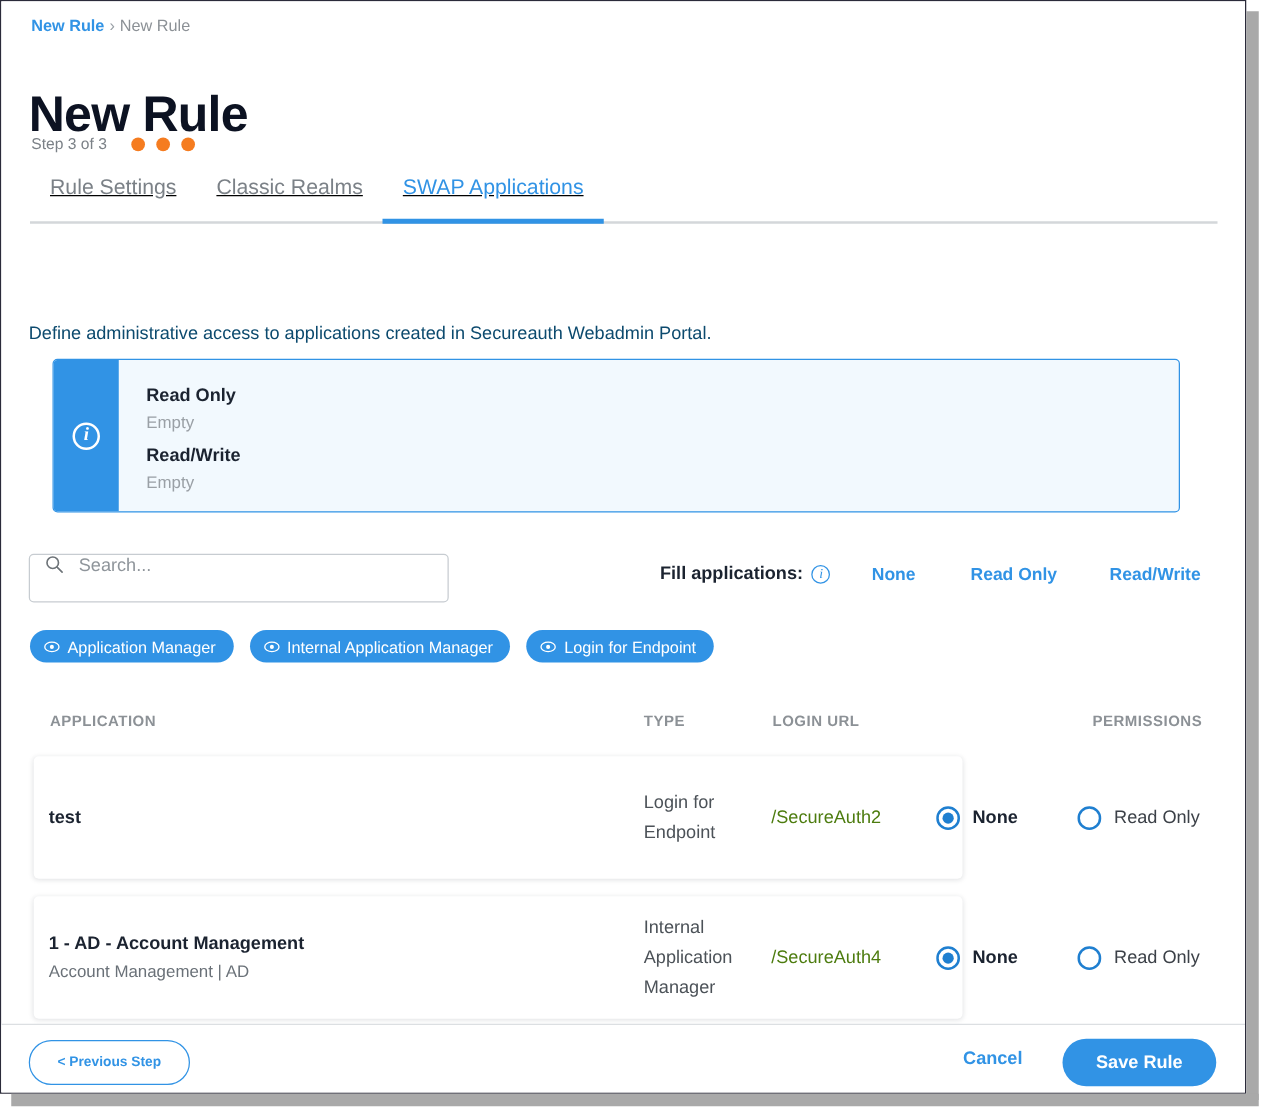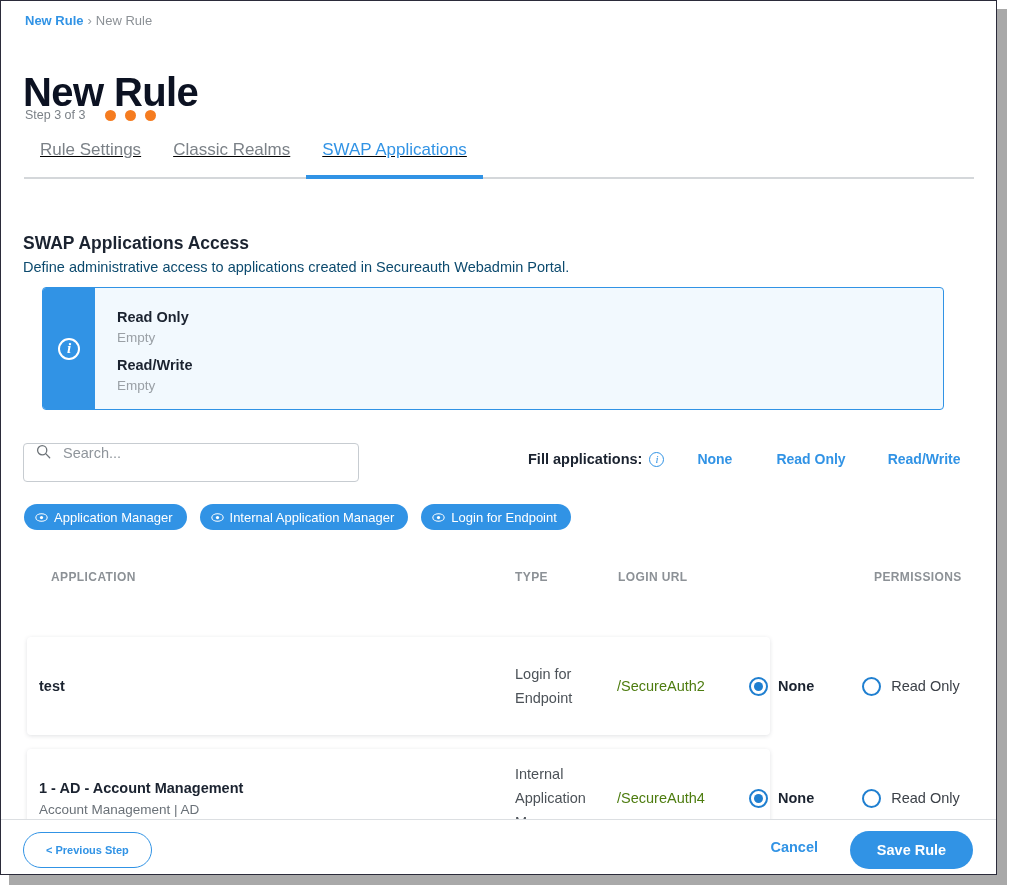--- a/index.html
+++ b/index.html
@@ -283,26 +283,26 @@
   }
   #table-head .th {
     position: absolute;
     font-size: 12px;
     font-weight: bold;
     color: #8c9196;
     letter-spacing: 0.4px;
     line-height: 16px;
     white-space: nowrap;
   }
-  .th-application { left: 50px; top: 2px; text-align: right; }
+  .th-application { left: 39px; top: 2px; text-align: right; }
   .th-type { left: 514px; top: 2px; }
   .th-loginurl { left: 617px; top: 2px; }
   .th-permissions { left: 873px; top: 2px; }
 
-  #rows { position: absolute; left: 0; top: 636px; width: 795px; }
+  #rows { position: absolute; left: 0; top: 604px; width: 795px; }
   .table-row {
     position: relative;
     margin: 0 26px 14px 26px;
     min-height: 98px;
     background: #ffffff;
     border-radius: 4px;
     box-shadow: 0 1px 4px rgba(20,30,50,0.13);
     display: block;
   }
   .table-row .cell {
@@ -445,21 +445,20 @@
     </div>
 
     <div id="tabs">
       <div class="tablist">
         <div class="tab">Rule Settings</div>
         <div class="tab">Classic Realms</div>
         <div class="tab active">SWAP Applications</div>
       </div>
     </div>
 
-    <div id="section-title">SWAP Applications Access</div>
     <div id="section-subtitle">Define administrative access to applications created in Secureauth Webadmin Portal.</div>
 
     <div id="info-callout">
       <div class="callout-bar">
         <span class="info-circle">i</span>
       </div>
       <div class="callout-body">
         <div class="perm-label">Read Only</div>
         <div class="perm-value">Empty</div>
         <div class="perm-label">Read/Write</div>

